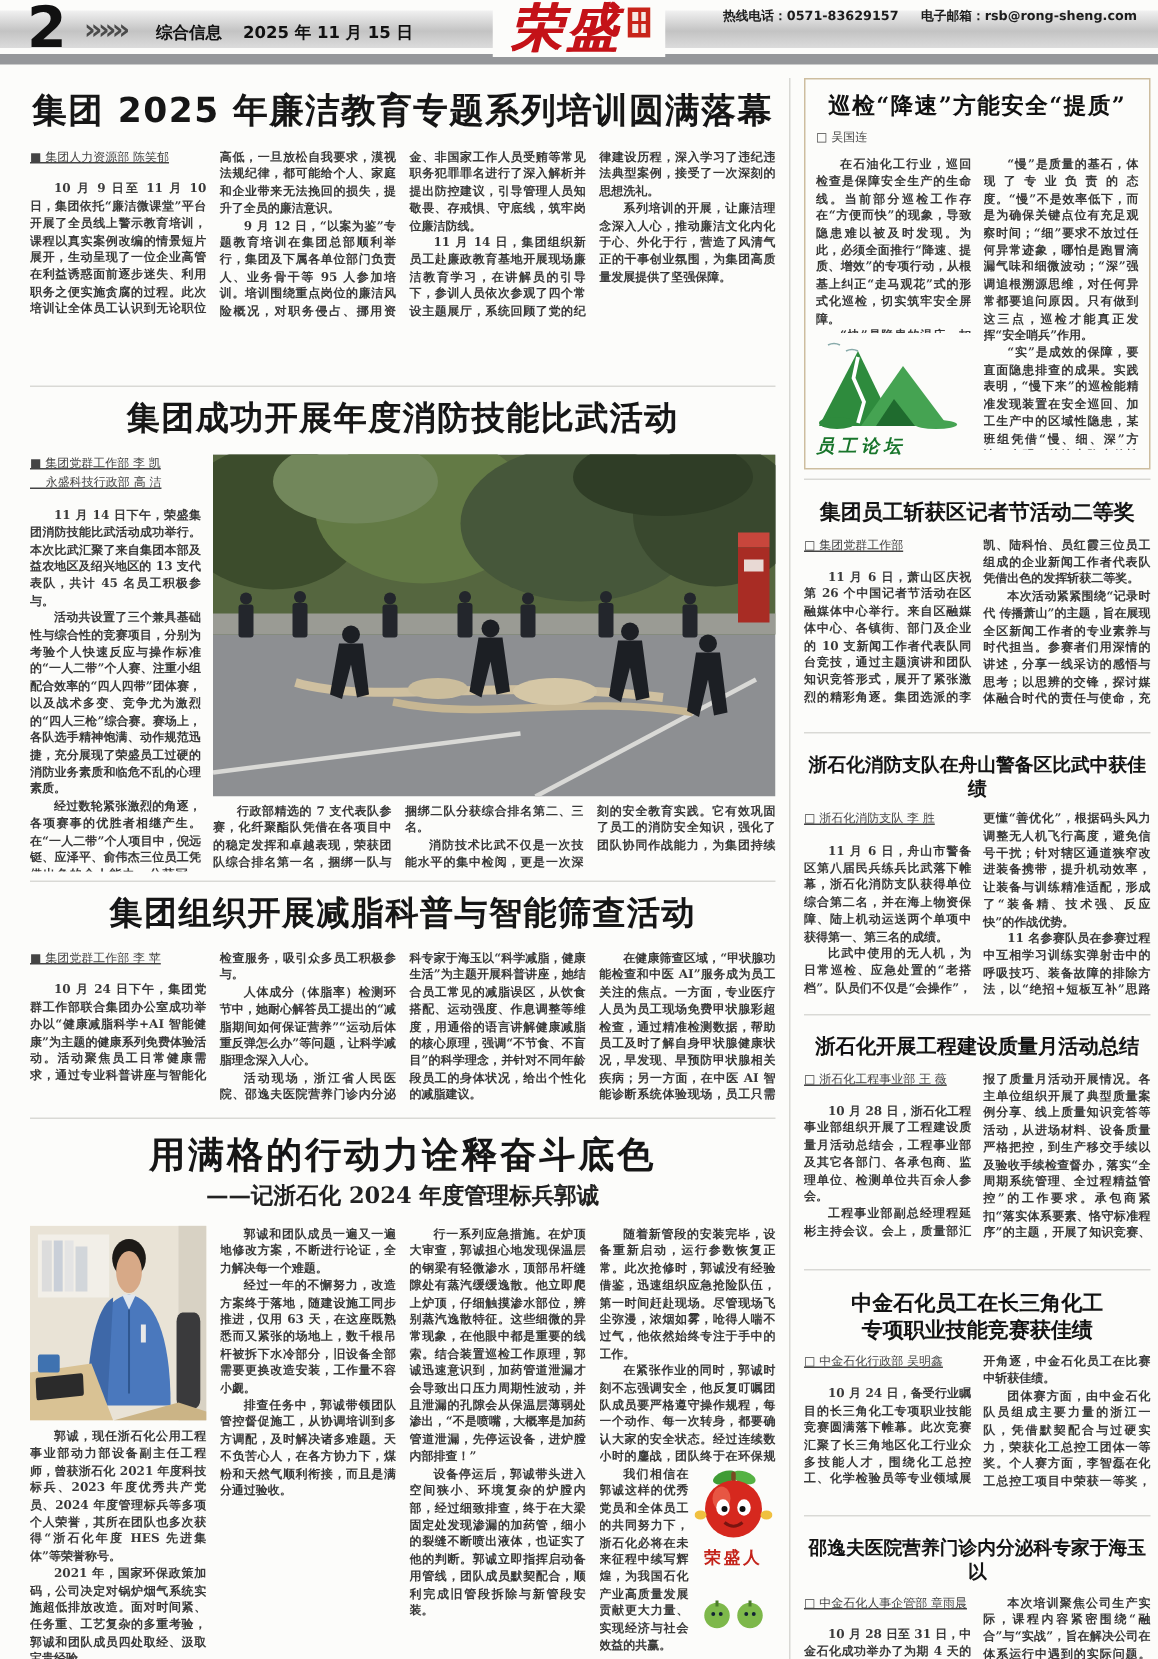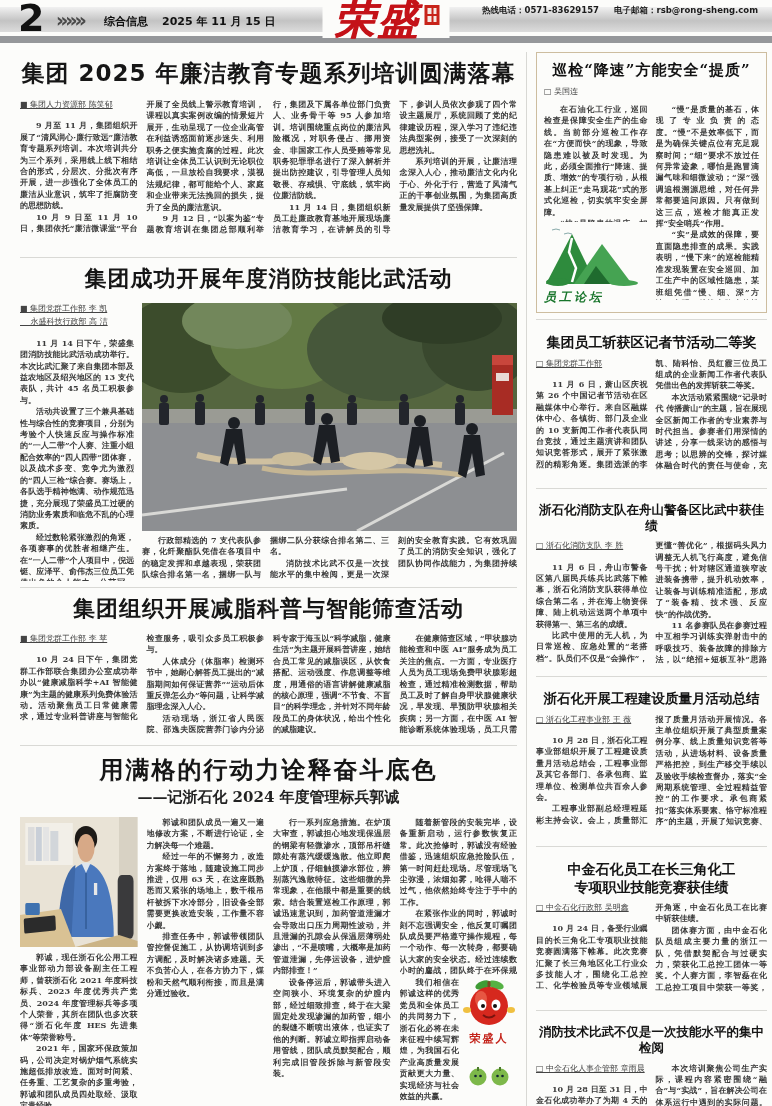--- a/index.html
+++ b/index.html
@@ -11,21 +11,21 @@
   .header{position:relative;height:46px;}
   .header-band{position:absolute;top:7px;left:0;right:0;height:25px;
     background:linear-gradient(180deg,#f1f1f1 0%,#c3c3c3 55%,#dcdcdc 100%);}
   .header-rule{position:absolute;top:36px;left:0;right:0;height:7px;background:#95979a;}
   .page-num{position:absolute;left:18px;top:-4px;font:bold 38px "DejaVu Sans","Liberation Sans",sans-serif;color:#111;}
   .chevrons{position:absolute;left:56px;top:9px;font:bold 19px "DejaVu Sans",sans-serif;color:#4a4a4a;letter-spacing:-3px;}
   .section-date{position:absolute;left:104px;top:14px;font:bold 11px "DejaVu Sans",sans-serif;color:#111;}
   .section-date .date{font-weight:bold;margin-left:14px;}
   .masthead-wrap{position:absolute;left:50%;top:0;transform:translateX(-50%);background:#fcfcfa;
     padding:2px 10px 2px 12px;display:flex;align-items:flex-start;}
-  .masthead{font-family:"DejaVu Serif",serif;font-weight:bold;font-style:italic;font-size:40px;
+  .masthead{font-family:"DejaVu Serif",serif;font-weight:bold;font-style:italic;font-size:34px;
     color:#c41218;letter-spacing:3px;line-height:34px;text-shadow:1px 0 #c41218;}
   .seal{width:15px;height:20px;background:#c8241a;margin-left:4px;margin-top:3px;display:grid;
     grid-template-columns:1fr 1fr;gap:2px;padding:3px;}
   .seal i{background:#f6e9e4;display:block;}
   .header-right{position:absolute;right:14px;top:5px;text-align:right;color:#1c1c1c;
     font-family:"DejaVu Sans",sans-serif;}
   .header-right .l1{font-size:9.5px;font-weight:bold;margin-bottom:4px;}
   .header-right .l2{font-size:8.5px;font-weight:bold;}
   .header-right .l2 span+span{margin-left:12px;}
   
@@ -107,21 +107,20 @@
 
   <div class="content">
 
     <div class="col-main">
 
       <div class="article">
         <div class="headline-xl">集团 2025 年廉洁教育专题系列培训圆满落幕</div>
         <div class="cols4 body-txt">
           <div class="byline">■ 集团人力资源部 陈笑郁</div>
           <div>
-              <p>9 月至 11 月，集团组织开展了“清风润心·廉行致远”廉洁教育专题系列培训。本次培训共分为三个系列，采用线上线下相结合的形式，分层次、分批次有序开展，进一步强化了全体员工的廉洁从业意识，筑牢了拒腐防变的思想防线。</p>
               <p>10 月 9 日至 11 月 10 日，集团依托“廉洁微课堂”平台开展了全员线上警示教育培训，课程以真实案例改编的情景短片展开，生动呈现了一位企业高管在利益诱惑面前逐步迷失、利用职务之便实施贪腐的过程。此次培训让全体员工认识到无论职位高低，一旦放松自我要求，漠视法规纪律，都可能给个人、家庭和企业带来无法挽回的损失，提升了全员的廉洁意识。</p>
               <p>9 月 12 日，“以案为鉴”专题教育培训在集团总部顺利举行，集团及下属各单位部门负责人、业务骨干等 95 人参加培训。培训围绕重点岗位的廉洁风险概况，对职务侵占、挪用资金、非国家工作人员受贿等常见职务犯罪罪名进行了深入解析并提出防控建议，引导管理人员知敬畏、存戒惧、守底线，筑牢岗位廉洁防线。</p>
               <p>11 月 14 日，集团组织新员工赴廉政教育基地开展现场廉洁教育学习，在讲解员的引导下，参训人员依次参观了四个常设主题展厅，系统回顾了党的纪律建设历程，深入学习了违纪违法典型案例，接受了一次深刻的思想洗礼。</p>
               <p>系列培训的开展，让廉洁理念深入人心，推动廉洁文化内化于心、外化于行，营造了风清气正的干事创业氛围，为集团高质量发展提供了坚强保障。</p>
             </div>
         </div>
       </div>
 
       <div class="hr"></div>
 
@@ -380,21 +379,21 @@
           <div>
               <p>10 月 24 日，备受行业瞩目的长三角化工专项职业技能竞赛圆满落下帷幕。此次竞赛汇聚了长三角地区化工行业众多技能人才，围绕化工总控工、化学检验员等专业领域展开角逐，中金石化员工在比赛中斩获佳绩。</p>
               <p>团体赛方面，由中金石化队员组成主要力量的浙江一队，凭借默契配合与过硬实力，荣获化工总控工团体一等奖。个人赛方面，李智磊在化工总控工项目中荣获一等奖，庄世桥拿下该项目个人二等奖；李薪妮在化学检验员项目中斩获佳绩。</p>
             </div>
         </div>
       </div>
 
       <div class="hr"></div>
 
       <div class="r-art">
-        <div class="r-headline fs12">消防技术比武不仅是一次技能水平的集中检阅</div>
+        <div class="r-headline fs12">邵逸夫医院营养门诊内分泌科专家于海玉以</div>
         <div class="r-cols body-txt h114">
           <div class="byline">□ 中金石化人事企管部 章雨晨</div>
           <div>
               <p>10 月 28 日至 31 日，中金石化成功举办了为期 4 天的一体化管理体系内审员专项培训。本次培训特邀资深管理体系专家王挺庄授课，公司分管领导和各部门业务骨干合计 75 人参加了此次培训。</p>
               <p>本次培训聚焦公司生产实际，课程内容紧密围绕“融合”与“实战”，旨在解决公司在体系运行中遇到的实际问题。培训现场学习氛围浓厚，互动频繁。参训学员与讲师就“目标管理”“变更管理”“重大危险源管理”等课题进行了深入交流。讲师强调，“内审核时不仅要看文件怎么写，更要看现场怎么做，还要问为什么这么做，做到以事实为依据，以标准为准绳。”学员表示：“这次培训就像一次全面的体系体检，让我们明白了以后进装置检查，不仅要看安全，还要关联到产品质量和设备完好性，思路更清晰了，抓手也更具体了。”</p>
             </div>
         </div>
       </div>
 
     </div>

